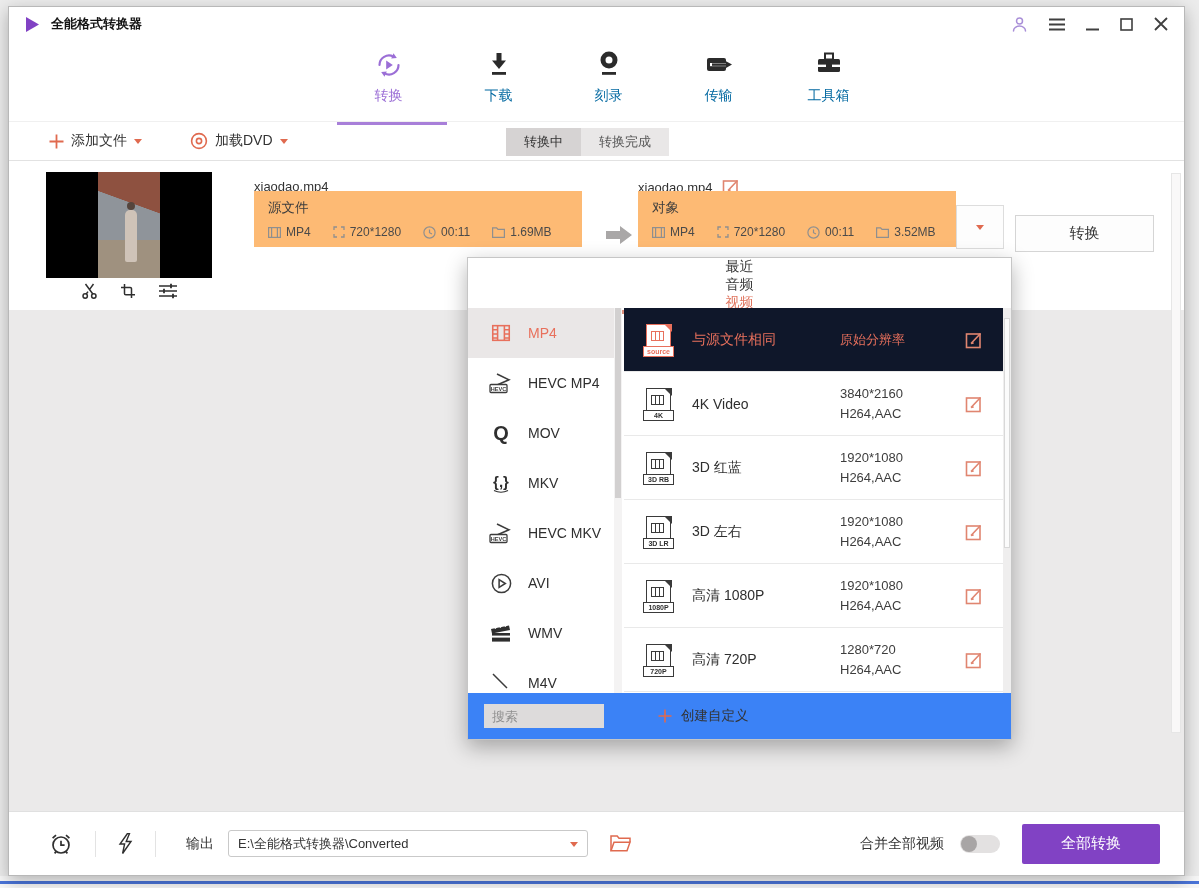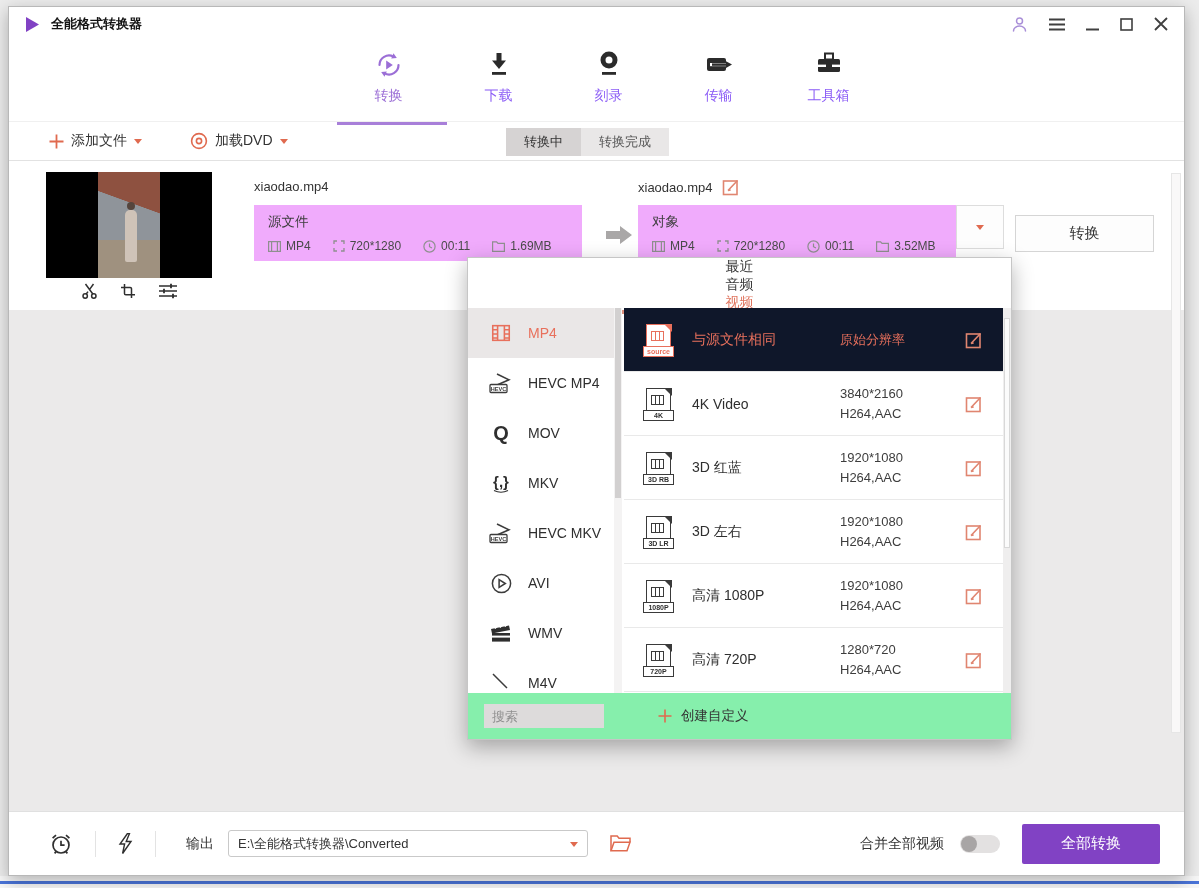--- a/index.html
+++ b/index.html
@@ -16,21 +16,21 @@
   .titlebar { height:34px; display:flex; align-items:center; padding:0 16px; }
   .app-logo { width:15px; height:17px; }
   .app-title { margin-left:11px; font-size:13px; font-weight:bold; color:#141414; }
   .win-controls { margin-left:auto; display:flex; align-items:center; gap:21px; }
   .win-btn { display:flex; align-items:center; cursor:pointer; }
 
   
   .nav { height:80px; position:relative; display:flex; justify-content:center; }
   .nav-tabs { display:flex; gap:44px; transform:translateX(12px); padding-top:9px; }
   .nav-tab { width:66px; display:flex; flex-direction:column; align-items:center; gap:7px; cursor:pointer; }
-  .nav-tab .lbl { font-size:14px; color:#8b5cf6; }
+  .nav-tab .lbl { font-size:14px; color:#0369a1; }
   .nav-tab.active .lbl { color:#9b6ed6; }
   .nav-underline { position:absolute; left:328px; bottom:-4px; width:110px; height:4px; background:#a87fd9; }
 
   
   .toolbar { height:40px; border-top:1px solid #f0f0f0; border-bottom:1px solid #e2e2e2; display:flex; align-items:center; position:relative; }
   .tb-group { display:flex; align-items:center; gap:7px; cursor:pointer; }
   .tb-add { margin-left:40px; } .tb-dvd { margin-left:48px; }
   .tb-label { font-size:14px; color:#333; }
   .caret { width:0; height:0; border-left:4.5px solid transparent; border-right:4.5px solid transparent; border-top:5.5px solid #e06a4f; margin-top:1px; }
   .seg { position:absolute; left:497px; top:6px; display:flex;border-radius:6px; }
@@ -51,21 +51,21 @@
   .thumb-view { height:106px; background:#000; position:relative; overflow:hidden; }
   .thumb-img { position:absolute; left:52px; top:0; width:62px; height:106px;
      background: linear-gradient(200deg, #8e5140 0 32%, rgba(0,0,0,0) 32.5%),
                  linear-gradient(180deg, #8f949a 0 64%, #9f917f 64% 100%); }
   .thumb-fig { position:absolute; left:27px; top:38px; width:12px; height:52px; background:#cfc3b8; border-radius:5px 5px 2px 2px; }
   .thumb-fig:before { content:""; position:absolute; left:2px; top:-8px; width:8px; height:8px; border-radius:50%; background:#55453d; }
   .thumb-bar { height:25px; background:#fff; display:flex; align-items:center; justify-content:center; gap:22px; }
   .thumb-bar svg { cursor:pointer; }
 
   .file-name { position:absolute; left:245px; top:16px; font-size:13px; color:#333; }
-  .panel { position:absolute; top:42px; height:56px; background:#f0abfc; padding:8px 14px 0 14px; }
+  .panel { position:absolute; top:28px; height:56px; background:#fdba74; padding:8px 14px 0 14px; }
   .panel-src { left:245px; width:328px; }
   .panel-dst { left:629px; width:318px; }
   .panel .ttl { font-size:13.5px; color:#3d3d3d; }
   .meta-row { display:flex; align-items:center; gap:22px; margin-top:8px; }
   .meta { display:flex; align-items:center; gap:5px; font-size:12px; color:#4a4a4a; }
   .big-arrow { position:absolute; left:597px; top:62px; }
   .dst-name { position:absolute; left:629px; top:15px; display:flex; align-items:center; gap:10px; }
   .dst-name .nm { font-size:13px; color:#333; }
   .dst-drop { position:absolute; left:947px; top:42px; width:48px; height:44px; background:#fdfdfd; border:1px solid #ddd; display:flex; align-items:center; justify-content:center; cursor:pointer; }
   .convert-btn { position:absolute; left:1006px; top:52px; width:139px; height:37px; background:#fdfdfd; border:1px solid #d5d5d5; font-size:15px; color:#333; display:flex; align-items:center; justify-content:center; cursor:pointer; }
@@ -103,21 +103,21 @@
   .doc { width:25px; height:31px; border:1.5px solid #3a3a3a; position:relative; background:#fff; }
   .doc .fold { position:absolute; right:-1.5px; top:-1.5px; width:0; height:0; border-left:8px solid transparent; border-top:8px solid #3a3a3a; }
   .doc .film { position:absolute; left:4px; top:6px; width:13px; height:10px; border:1.2px solid #3a3a3a;
                background:linear-gradient(90deg, transparent 0 2.5px, #3a3a3a 2.5px 3.7px, transparent 3.7px 6.8px, #3a3a3a 6.8px 8px, transparent 8px); }
   .doc .badge { position:absolute; left:-4px; right:-4px; bottom:-3px; height:11px; background:#fff; border:1px solid #3a3a3a; font-size:7px; font-weight:bold; color:#2f2f2f; text-align:center; line-height:9px; white-space:nowrap; overflow:hidden; }
   .doc.orange, .doc.orange .film { border-color:#e8705c; }
   .doc.orange .fold { border-top-color:#e8705c; }
   .doc.orange .film { background:linear-gradient(90deg, transparent 0 2.5px, #e8705c 2.5px 3.7px, transparent 3.7px 6.8px, #e8705c 6.8px 8px, transparent 8px); }
   .doc.orange .badge { border-color:#e8705c; color:#e8705c; }
 
-  .pp-bottom { position:absolute; left:0; bottom:0; width:543px; height:46px; background:#86efac; display:flex; align-items:center; }
+  .pp-bottom { position:absolute; left:0; bottom:0; width:543px; height:46px; background:#3b82f6; display:flex; align-items:center; }
   .search-input { margin-left:16px; width:120px; height:24px; background:#dddbdb; border:none; outline:none; padding:0 8px; font-size:13px; color:#555; font-family:"Liberation Sans",sans-serif; }
   .search-input::placeholder { color:#8f8f8f; }
   .create-custom { margin-left:54px; display:flex; align-items:center; gap:9px; cursor:pointer; }
   .create-custom .lbl { font-size:13.5px; color:#333; }
 
   
   .footer { position:absolute; left:0; bottom:0; width:1175px; height:64px; background:#fff; border-top:1px solid #e0e0e0; display:flex; align-items:center; }
   .ft-icon { display:flex; align-items:center; cursor:pointer; }
   .ft-sep { width:1px; height:26px; background:#e3e3e3; }
   .ft-alarm { margin-left:40px; } .sep1 { margin-left:22px; } .ft-flash { margin-left:22px; } .sep2 { margin-left:22px; }

